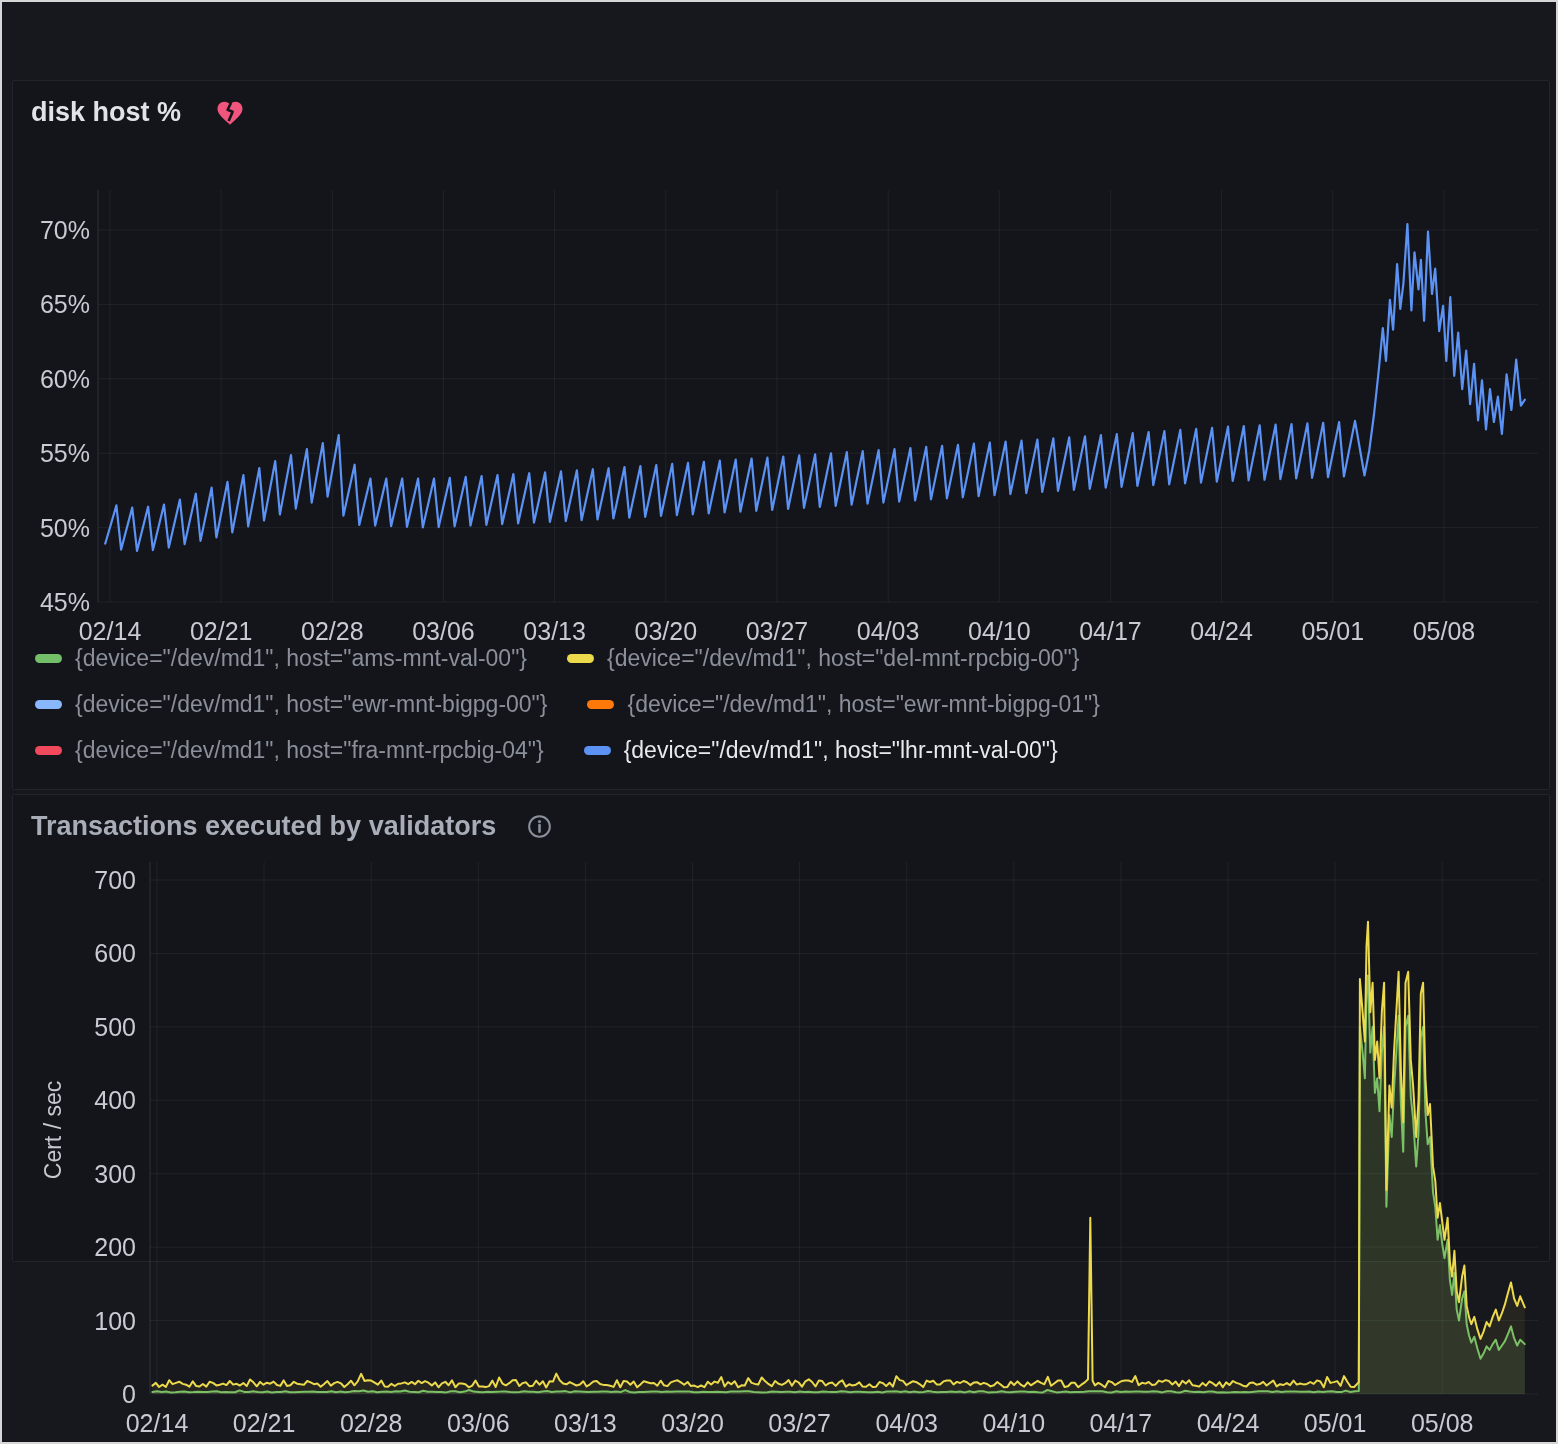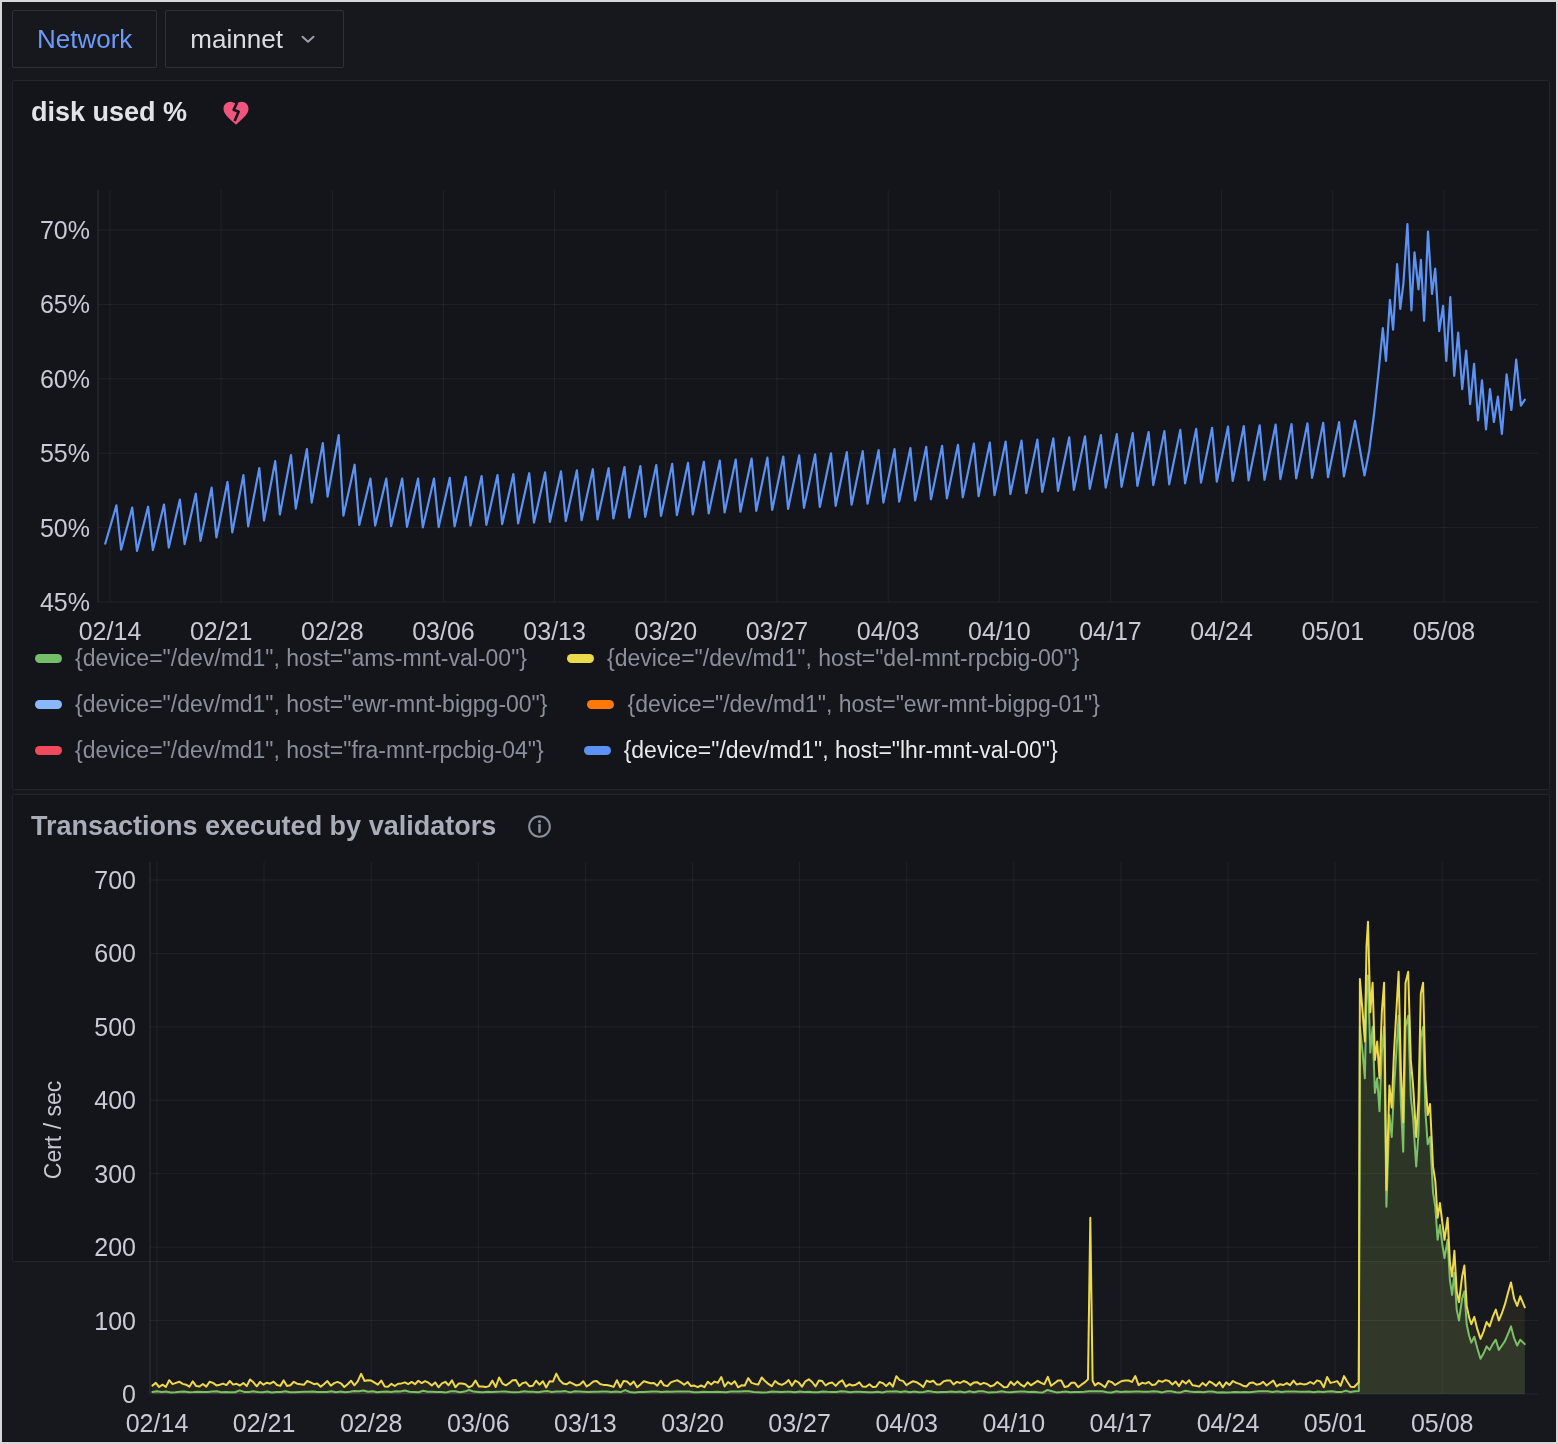--- a/index.html
+++ b/index.html
@@ -47,35 +47,24 @@
   .chart-overlay { position:absolute; left:0; top:0; width:1558px; height:1444px; pointer-events:none; }
   .chart-overlay .grid { stroke:rgba(205,215,240,0.07); stroke-width:1; }
   .chart-overlay .axis { stroke:rgba(205,215,240,0.14); stroke-width:1; }
   .chart-overlay text.tick { font-family:"Liberation Sans",sans-serif; font-size:25px; fill:#C9CAD3; }
 </style>
 </head>
 <body>
 
 <div class="screen">
 
-  <div class="var-bar">
-    <div class="var-box">
-      <span class="var-label">Network</span>
-    </div>
-    <div class="var-box var-value-box">
-      <span class="var-value">mainnet</span>
-      <svg class="chev" width="22" height="22" viewBox="0 0 24 24">
-        <path d="M6 9.5 L12 15 L18 9.5" fill="none" stroke="#9AA0AB" stroke-width="2.2" stroke-linecap="round" stroke-linejoin="round"></path>
-      </svg>
-    </div>
-  </div>
 
   <section class="panel panel-disk">
     <div class="panel-header">
-      <h2>disk used %</h2>
+      <h2>disk host %</h2>
       <svg class="hdr-icon" width="30" height="30" viewBox="0 0 24 24">
         <path fill="#F0557D" d="M12 21.35l-1.45-1.32C5.4 15.36 2 12.28 2 8.5 2 5.42 4.42 3 7.5 3c1.74 0 3.41.81 4.5 2.09C13.09 3.81 14.76 3 16.5 3 19.58 3 22 5.42 22 8.5c0 3.78-3.4 6.86-8.55 11.54L12 21.35z"></path>
         <path d="M12.8 3.9 L10.1 9.4 L14.1 11 L10.9 18.4" fill="none" stroke="#13151A" stroke-width="2.1" stroke-linejoin="round"></path>
       </svg>
     </div>
     <div class="legend" id="disk-legend">
         <div class="legend-item">
           <span class="chip" style="background: rgb(115, 191, 105);"></span>
           <span class="ltext">{device="/dev/md1", host="ams-mnt-val-00"}</span>
         </div>

